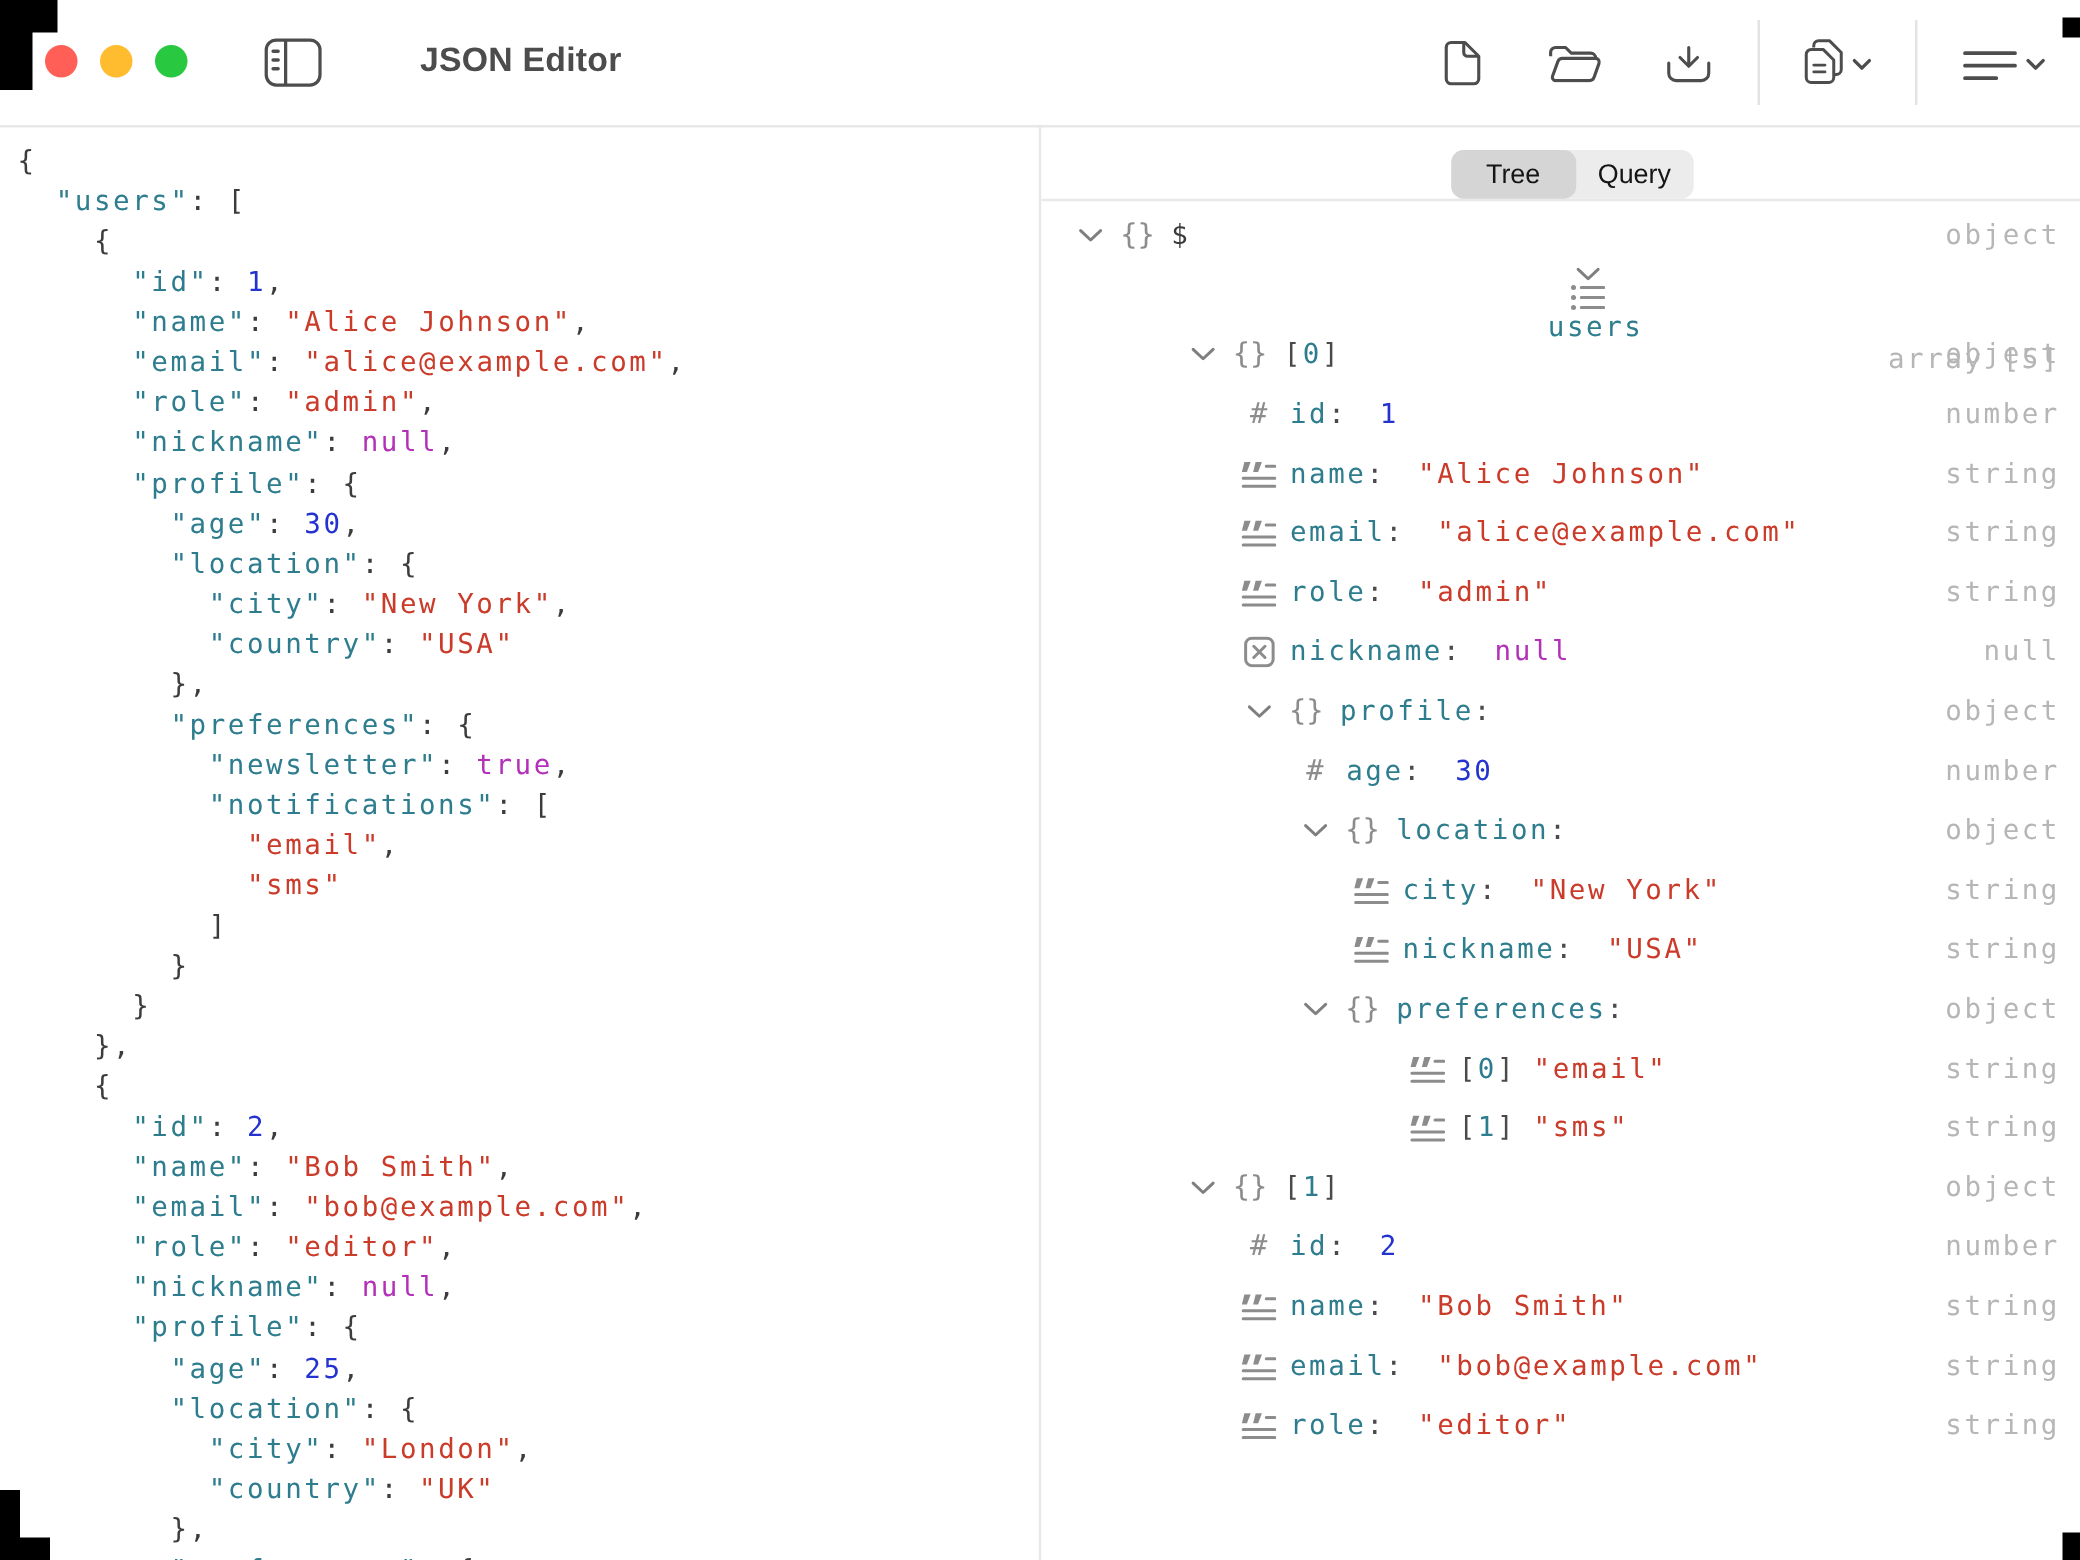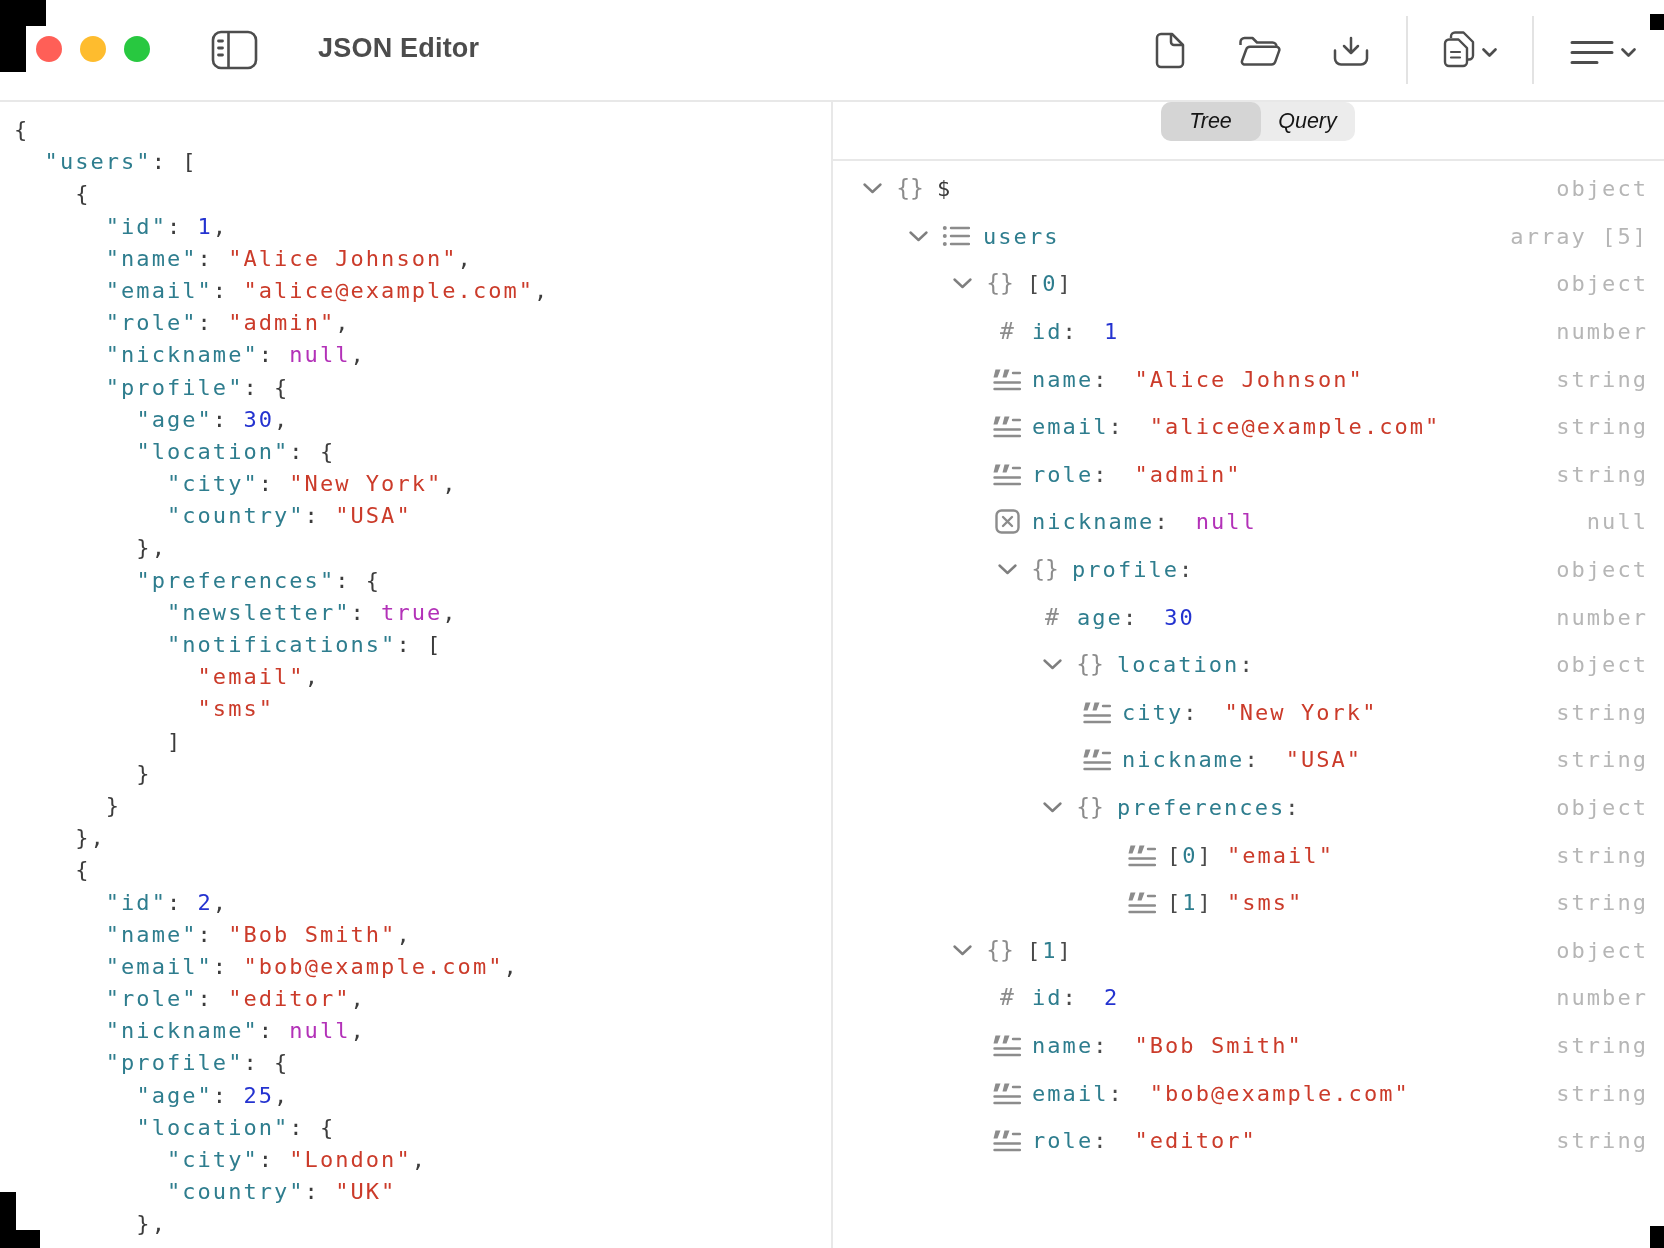--- a/index.html
+++ b/index.html
@@ -8,42 +8,42 @@
   .mark{position:absolute;background:#000;z-index:50;}
 
   
   #titlebar{position:absolute;top:0;left:0;right:0;height:100px;background:#fff;
             border-bottom:2px solid var(--border);}
   .traffic{position:absolute;top:36px;width:26px;height:26px;border-radius:50%;}
   #tl-close{left:36px;background:var(--traffic-red);}
   #tl-min{left:80px;background:var(--traffic-yellow);}
   #tl-zoom{left:124px;background:var(--traffic-green);}
   #sidebar-toggle{position:absolute;left:211px;top:30px;color:var(--header-icon);}
-  #win-title{position:absolute;left:318px;top:33px;font-size:27px;font-weight:bold;
+  #win-title{position:absolute;left:336px;top:33px;font-size:27px;font-weight:bold;
              color:var(--title);letter-spacing:.2px;}
   .hicon{position:absolute;color:var(--header-icon);}
   .tb-divider{position:absolute;top:16px;width:2px;height:68px;background:#e3e3e3;}
 
   
   #left-pane{position:absolute;top:102px;left:0;width:831px;bottom:0;overflow:hidden;
              padding:12px 0 0 14px;box-sizing:border-box;
              font-family:"DejaVu Sans Mono", monospace;font-size:22px;line-height:32.2px;
              letter-spacing:2.05px;white-space:pre;}
   .code-line{height:32.2px;}
   .tk-p{color:var(--punct);}
   .tk-k{color:var(--key);}
   .tk-s{color:var(--string);}
   .tk-n{color:var(--number);}
   .tk-x{color:var(--magenta);}
 
   #v-divider{position:absolute;top:100px;left:831px;width:2px;bottom:0;background:var(--border);}
 
   #right-pane{position:absolute;top:102px;left:833px;right:0;bottom:0;overflow:hidden;}
   #toggle-bar{height:57px;border-bottom:2px solid var(--border);display:flex;
-              align-items:flex-start;justify-content:center;font-style:italic;}
+              align-items:flex-end;justify-content:center;}
   #segmented{display:flex;height:39px;background:var(--seg-bg);border-radius:10px;margin-left:18px;}
   .seg{display:flex;align-items:center;justify-content:center;font-size:21.5px;color:#151515;}
   .seg-tree{width:100px;}
   .seg-query{width:94px;}
   .seg.selected{background:var(--seg-selected);border-radius:10px;}
 
   
   #tree{padding-top:4px;font-family:"DejaVu Sans Mono", monospace;font-size:22px;
         letter-spacing:2.05px;}
   .tree-row{height:47.6px;display:flex;align-items:center;padding-right:16px;box-sizing:border-box;}
@@ -158,21 +158,21 @@
                 <path d="M2.5 2.5 l8 7.5 8 -7.5" fill="none" stroke="currentColor" stroke-width="2.4" stroke-linecap="round" stroke-linejoin="round"></path>
               </svg>
             </span>
           </span>
           <span class="s2">
             <span class="ticon-txt">{}</span>
           </span>
           <span class="tree-label"><span class="lb-root">$</span></span>
           <span class="tree-type">object</span>
         </div>
-        <div class="tree-row" style="padding-left: 72px;">
+        <div class="tree-row" style="padding-left: 72px; flex-direction: column;">
           <span class="s1 tchev">
             <span style="display:flex">
               <svg width="21" height="13" viewBox="0 0 21 13">
                 <path d="M2.5 2.5 l8 7.5 8 -7.5" fill="none" stroke="currentColor" stroke-width="2.4" stroke-linecap="round" stroke-linejoin="round"></path>
               </svg>
             </span>
           </span>
           <span class="s2">
             <span class="ticon" style="display:flex">
               <svg width="28" height="24" viewBox="0 0 28 24">

